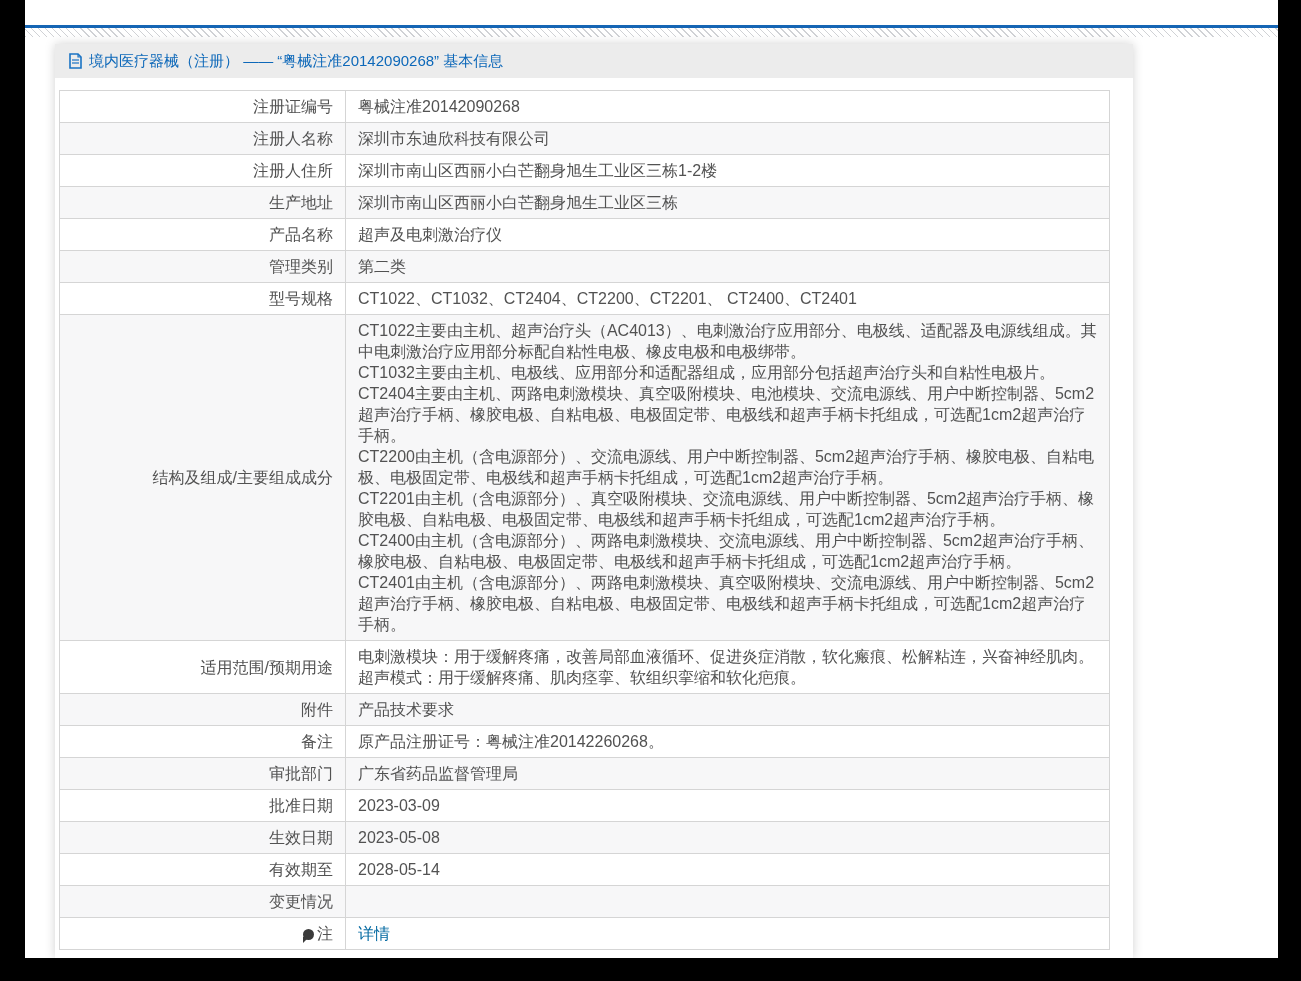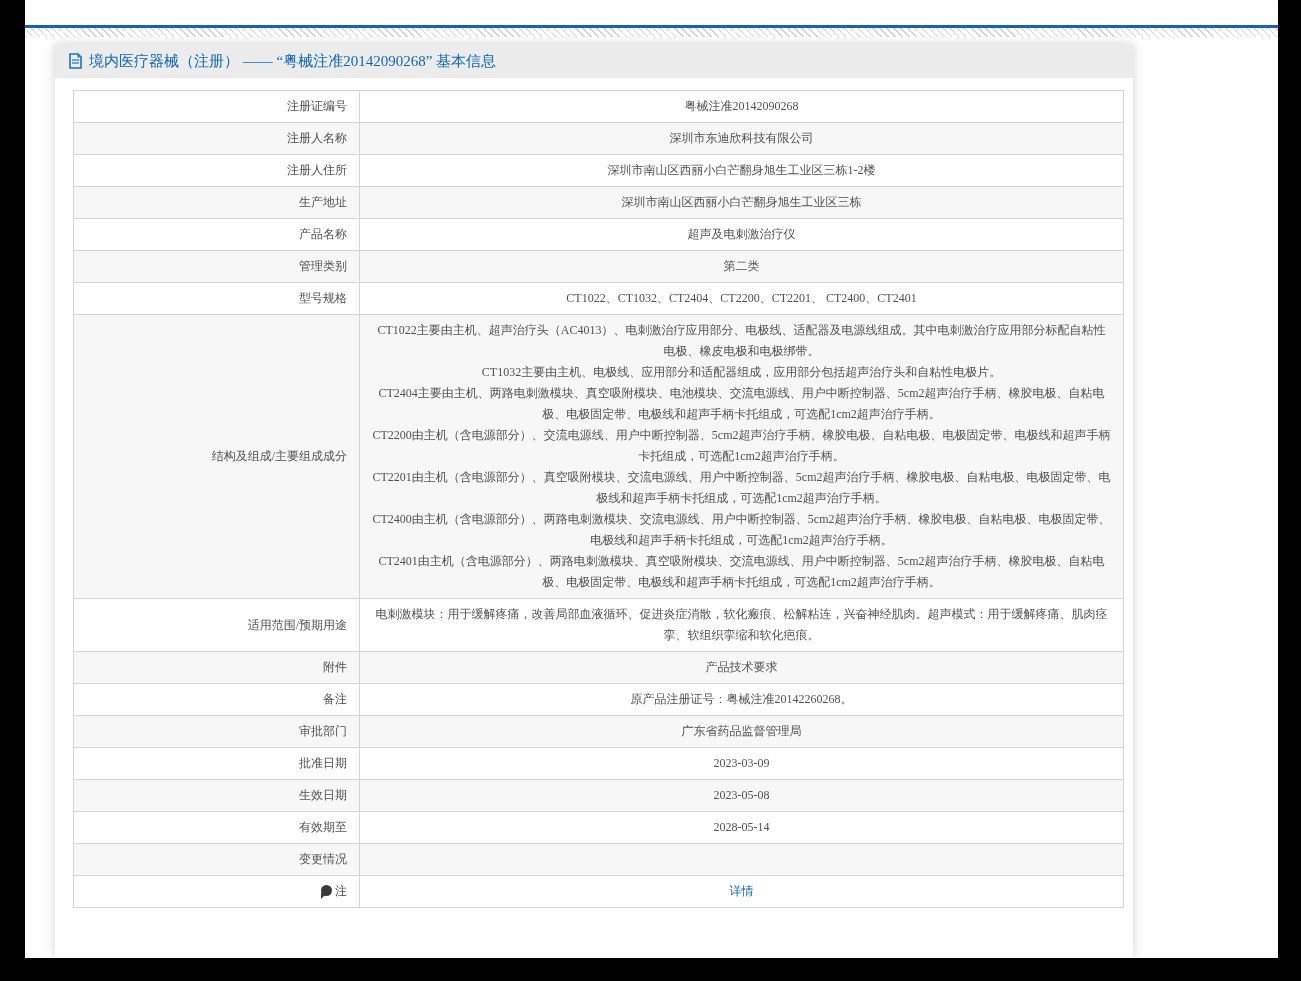--- a/index.html
+++ b/index.html
@@ -1,36 +1,36 @@
 <!DOCTYPE html>
 <html><head>
 <meta charset="utf-8">
 <style>
   * { margin:0; padding:0; box-sizing:border-box; }
   html,body { width:1301px; height:981px; background:#000; overflow:hidden;
               font-family:"Liberation Sans","DejaVu Sans",sans-serif; }
   .viewport { position:absolute; left:25px; top:0; width:1253px; height:958px;
-              background:#fff; overflow:hidden;font-family:Liberation Serif, serif; }
+              background:#fff; overflow:hidden; }
   .top-line  { position:absolute; left:0; top:25px; width:100%; height:3px; background:#1565b4; }
   .hatch     { position:absolute; left:0; top:28px; width:100%; height:9px;
                background:repeating-linear-gradient(45deg, rgba(120,125,135,.35) 0 1px, transparent 1px 5px); }
   .card { position:absolute; left:30px; top:44px; width:1078px; height:914px;
           background:#fff; box-shadow:0 0 10px rgba(0,0,0,.18); }
   .title-bar { height:34px; background:#ececec; display:flex; align-items:center; padding:0 14px; }
   .doc-icon { width:13px; height:16px; flex:0 0 auto; margin-right:7px; display:inline-block; }
   .page-title { color:#0d68b9; font-size:15px; white-space:nowrap; }
-  table.info { border-collapse:collapse; margin:12px 0 0 18px; width:1051px;
-               table-layout:fixed; font-size:12px; color:#525252; }
+  table.info { border-collapse:collapse; margin:12px 0 0 4px; width:1051px;
+               table-layout:fixed; font-size:16px; color:#525252; }
   table.info { border:1px solid #c8c8c8; }
   table.info tr { height:31px; }
   table.info tr:nth-child(even) { background:#f7f7f8; }
   table.info th, table.info td { border:1px solid #d5d5d5; vertical-align:middle;
                padding:5px 12px; line-height:21px; font-weight:normal; }
   table.info th { width:286px; text-align:right; }
-  table.info td { text-align:center; word-break:break-all; }
+  table.info td { text-align:left; word-break:break-all; }
   td p { margin:0; }
   a.details { color:#0369a1; text-decoration:none; cursor:pointer; }
   .note-icon { display:inline-block; position:relative; width:11px; height:11px;
                background:#3a3a3a; border-radius:50%; margin-right:3px; vertical-align:-1px; }
   .note-icon::after { content:""; position:absolute; left:0px; bottom:-3px;
                border:3px solid transparent; border-top-color:#3a3a3a; border-left-color:#3a3a3a; }
 </style>
 </head>
 <body>
 

